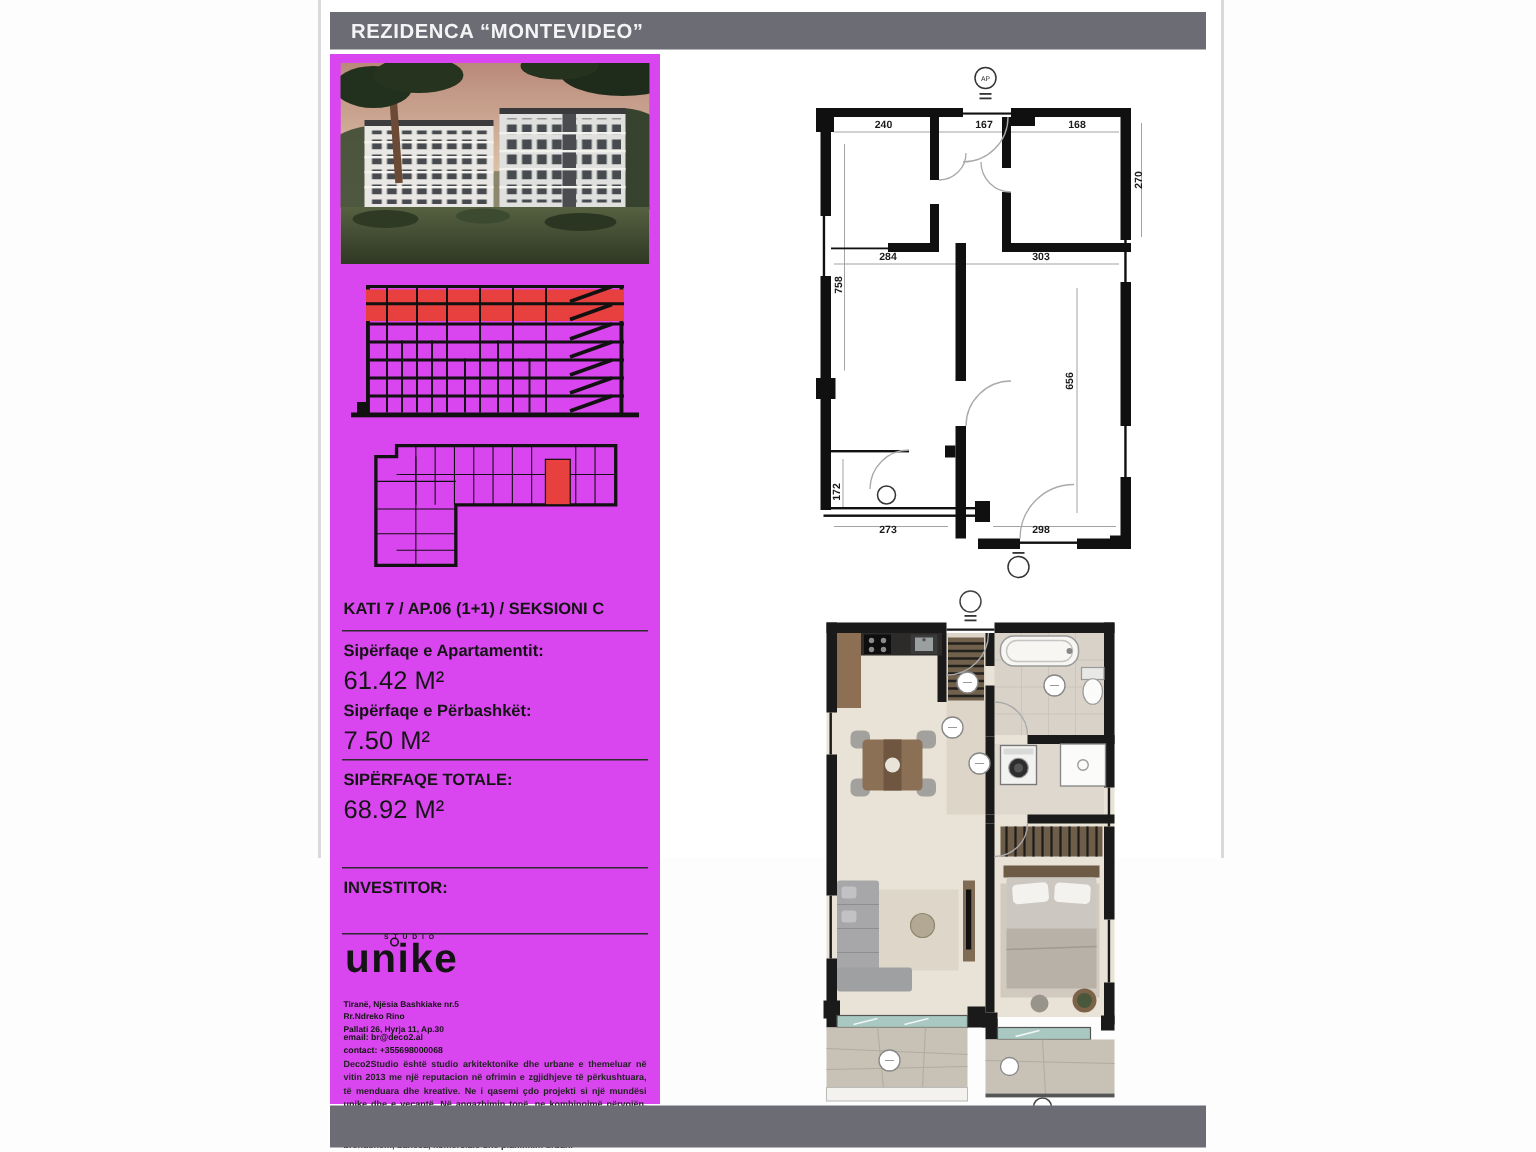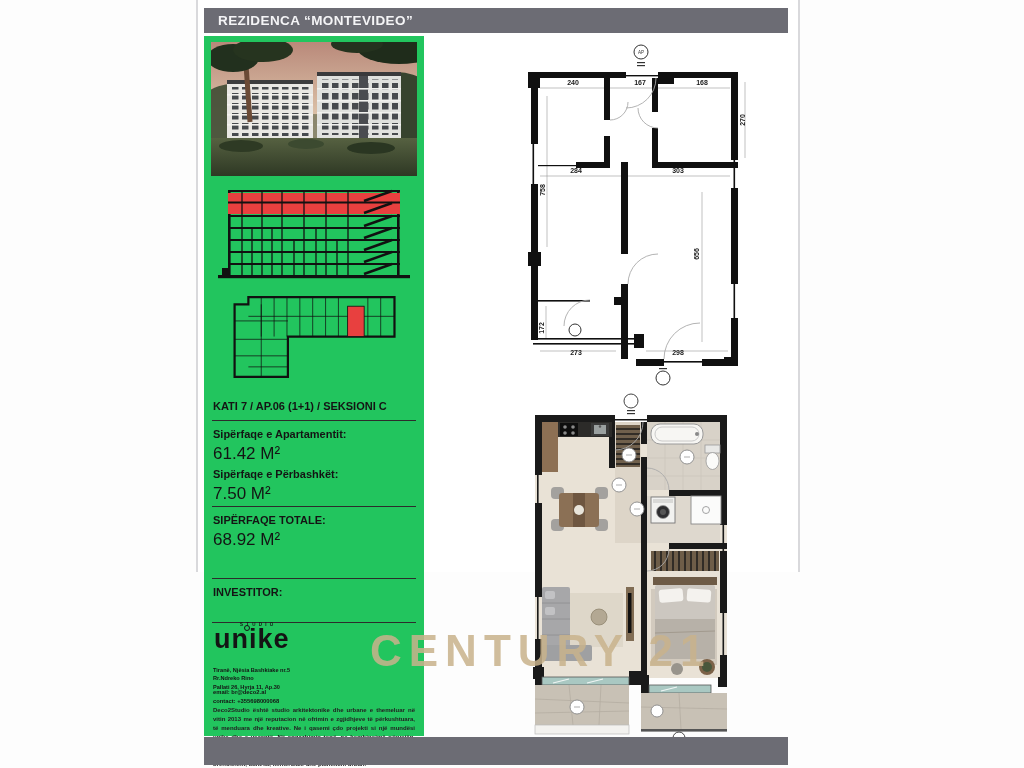--- a/index.html
+++ b/index.html
@@ -1,23 +1,23 @@
 <!DOCTYPE html>
 <html><head>
 <meta charset="utf-8">
 <style>
   html,body{margin:0;padding:0;background:#ffffff;font-family:"Liberation Sans",sans-serif;}
   .stage{position:relative;width:1024px;height:768px;background:#fdfdfd;overflow:hidden;}
-  .page{position:absolute;left:196px;top:0;width:600px;height:572px;background:#ffffff;
+  .page{position:absolute;left:212px;top:0;width:600px;height:572px;background:#ffffff;
         border-left:2px solid #d9d9dc;border-right:2px solid #d9d9dc;}
   .bar{position:absolute;left:6px;width:584px;background:#6c6c74;}
   .bar.header{top:8px;height:25px;display:flex;align-items:center;}
   .bar.footer{top:737px;height:28px;}
   .bar.header .title{color:#f4f4f6;font-weight:bold;font-size:13.5px;letter-spacing:.4px;padding-left:14px;}
-  .sidebar{position:absolute;left:6px;top:36px;width:220px;height:700px;background:#22c55e;}
+  .sidebar{position:absolute;left:6px;top:36px;width:220px;height:700px;background:#d946ef;}
   .photo{position:absolute;left:7px;top:6px;width:206px;height:134px;}
   .sec-diagram{position:absolute;left:12px;top:146px;width:196px;height:102px;}
   .ov-plan{position:absolute;left:26px;top:252px;width:170px;height:98px;}
   .side-text{position:absolute;left:9px;right:9px;color:#141414;}
   .kati{top:364px;font-size:11px;font-weight:bold;}
   .rule{position:absolute;left:8px;right:8px;height:0;border-top:1.6px solid #2c2c2c;}
   .lbl{font-size:11px;font-weight:bold;}
   .val{font-size:17px;font-weight:normal;padding-right:42px;}
   .disc{top:514px;font-size:8.4px;font-weight:bold;line-height:1.35;}
   .inv{font-size:11px;font-weight:bold;}
@@ -463,14 +463,13 @@
         <path d="M114,29 A28 28 0 0 1 86,57"></path>
         <path d="M140,97 A22 22 0 0 0 118,75"></path>
         <path d="M140,156 A22 22 0 0 1 118,178"></path>
       </g>
     </svg>
   </div>
 
   <div class="bar footer"></div>
  </div>
 
- <div class="watermark">CENTURY 21</div>
 </div>
 
 </body></html>

